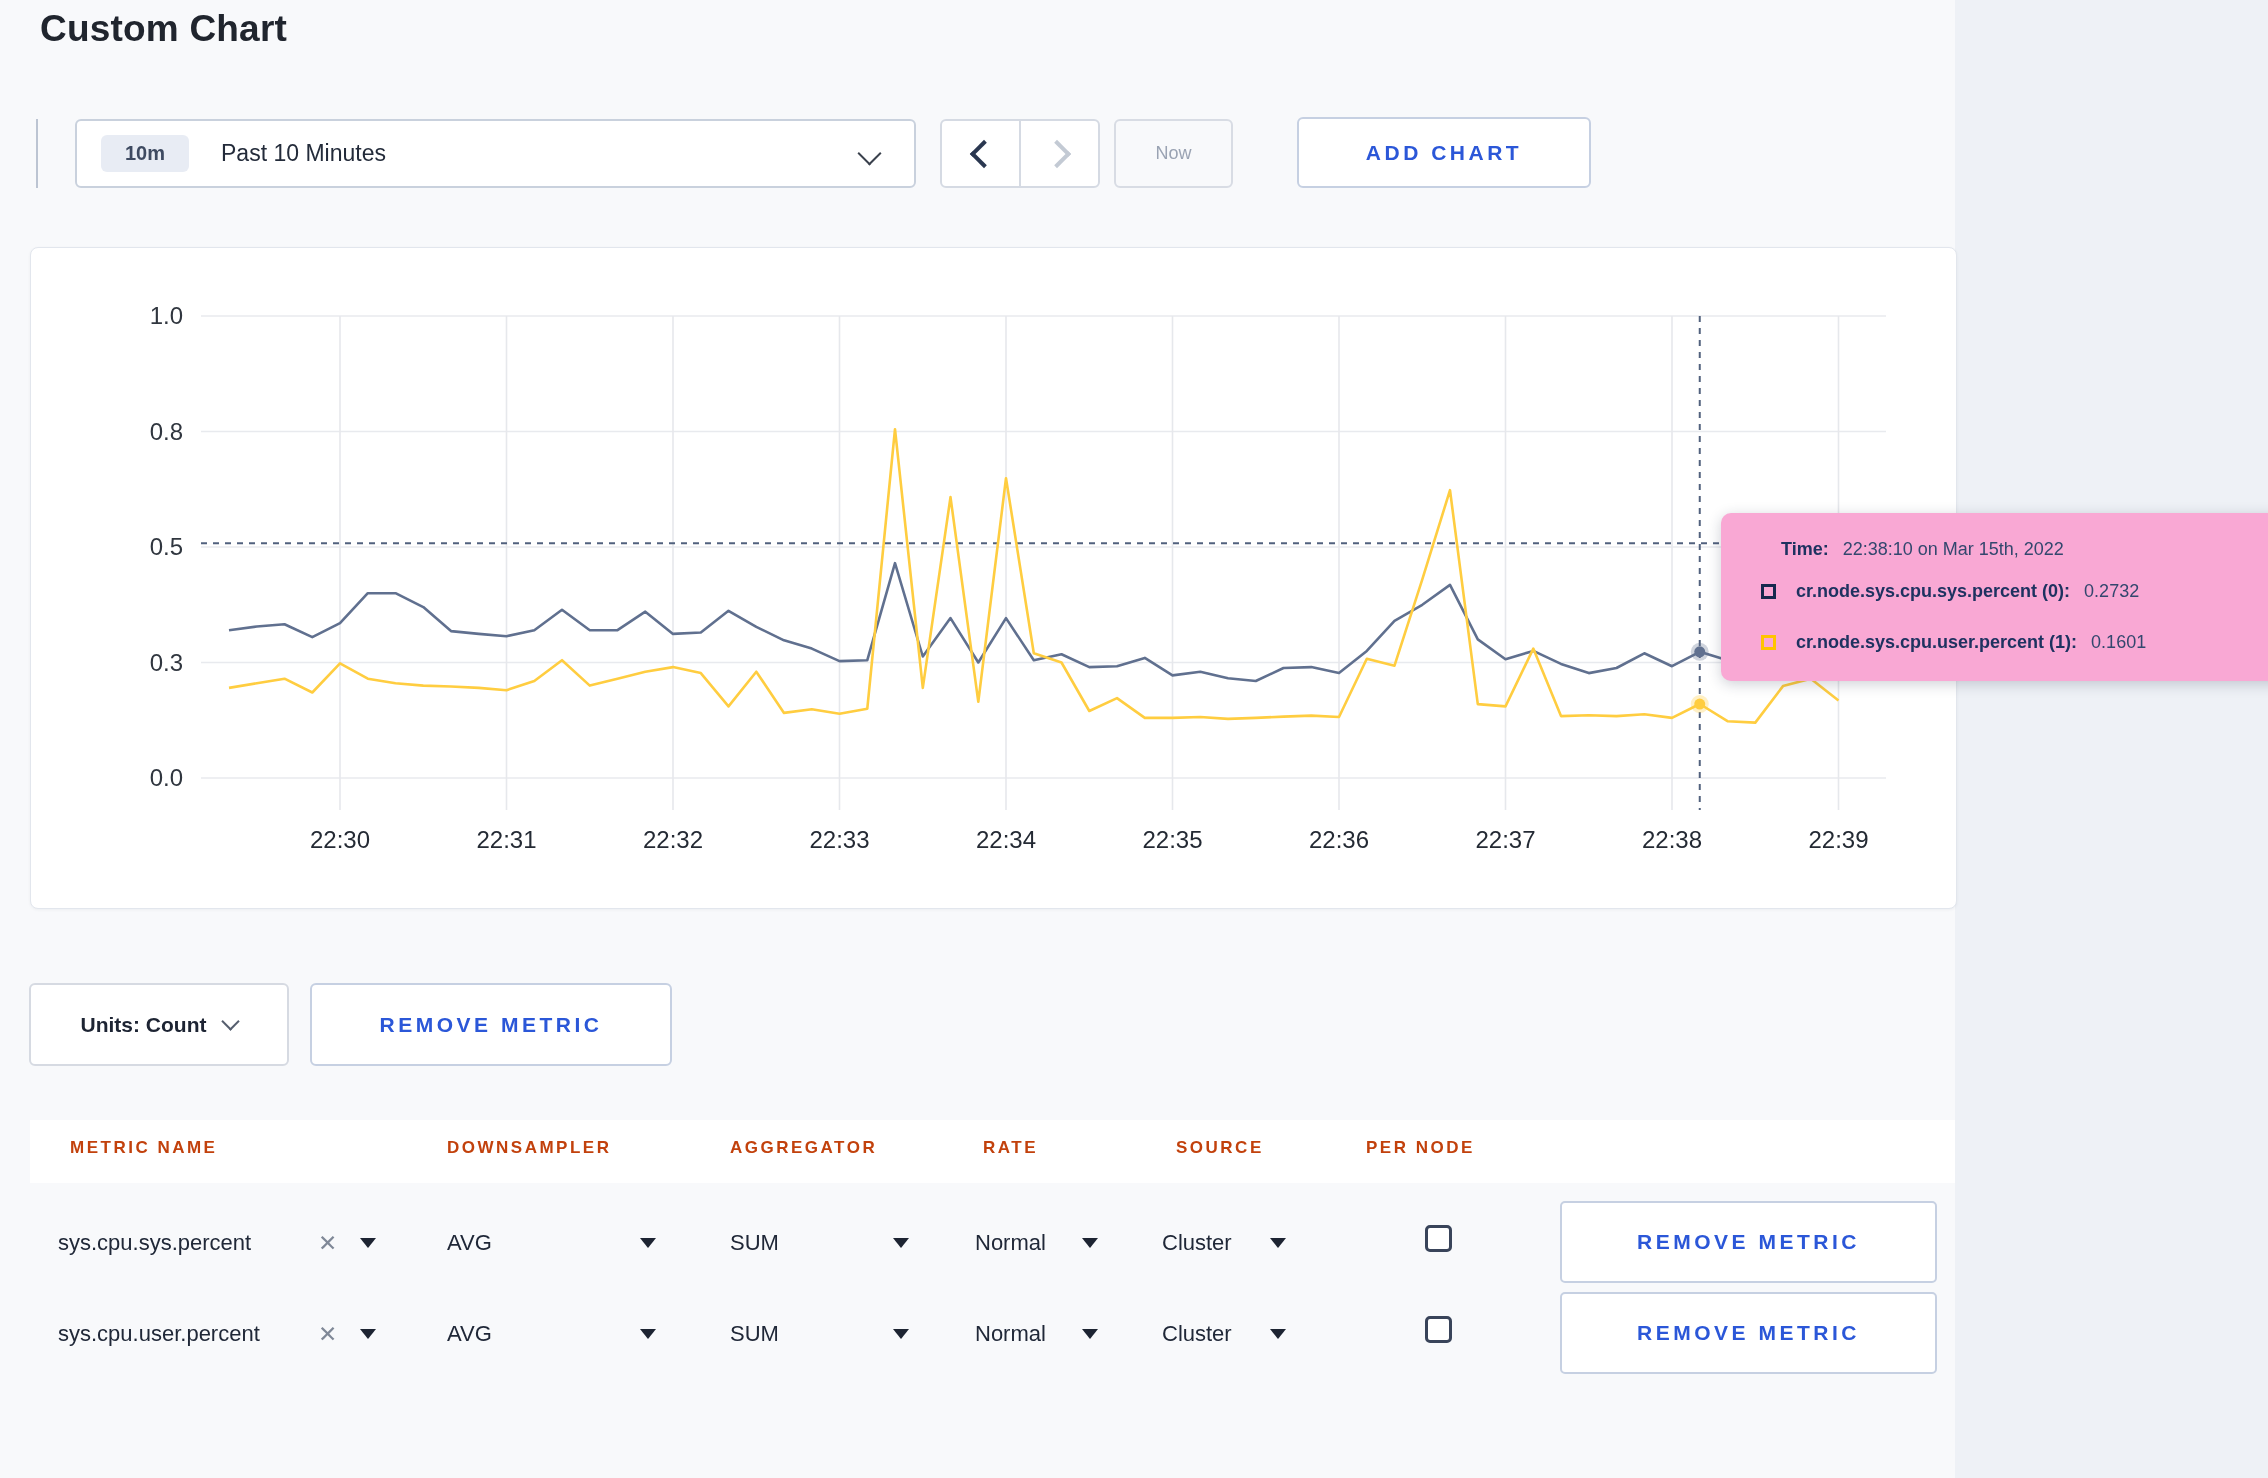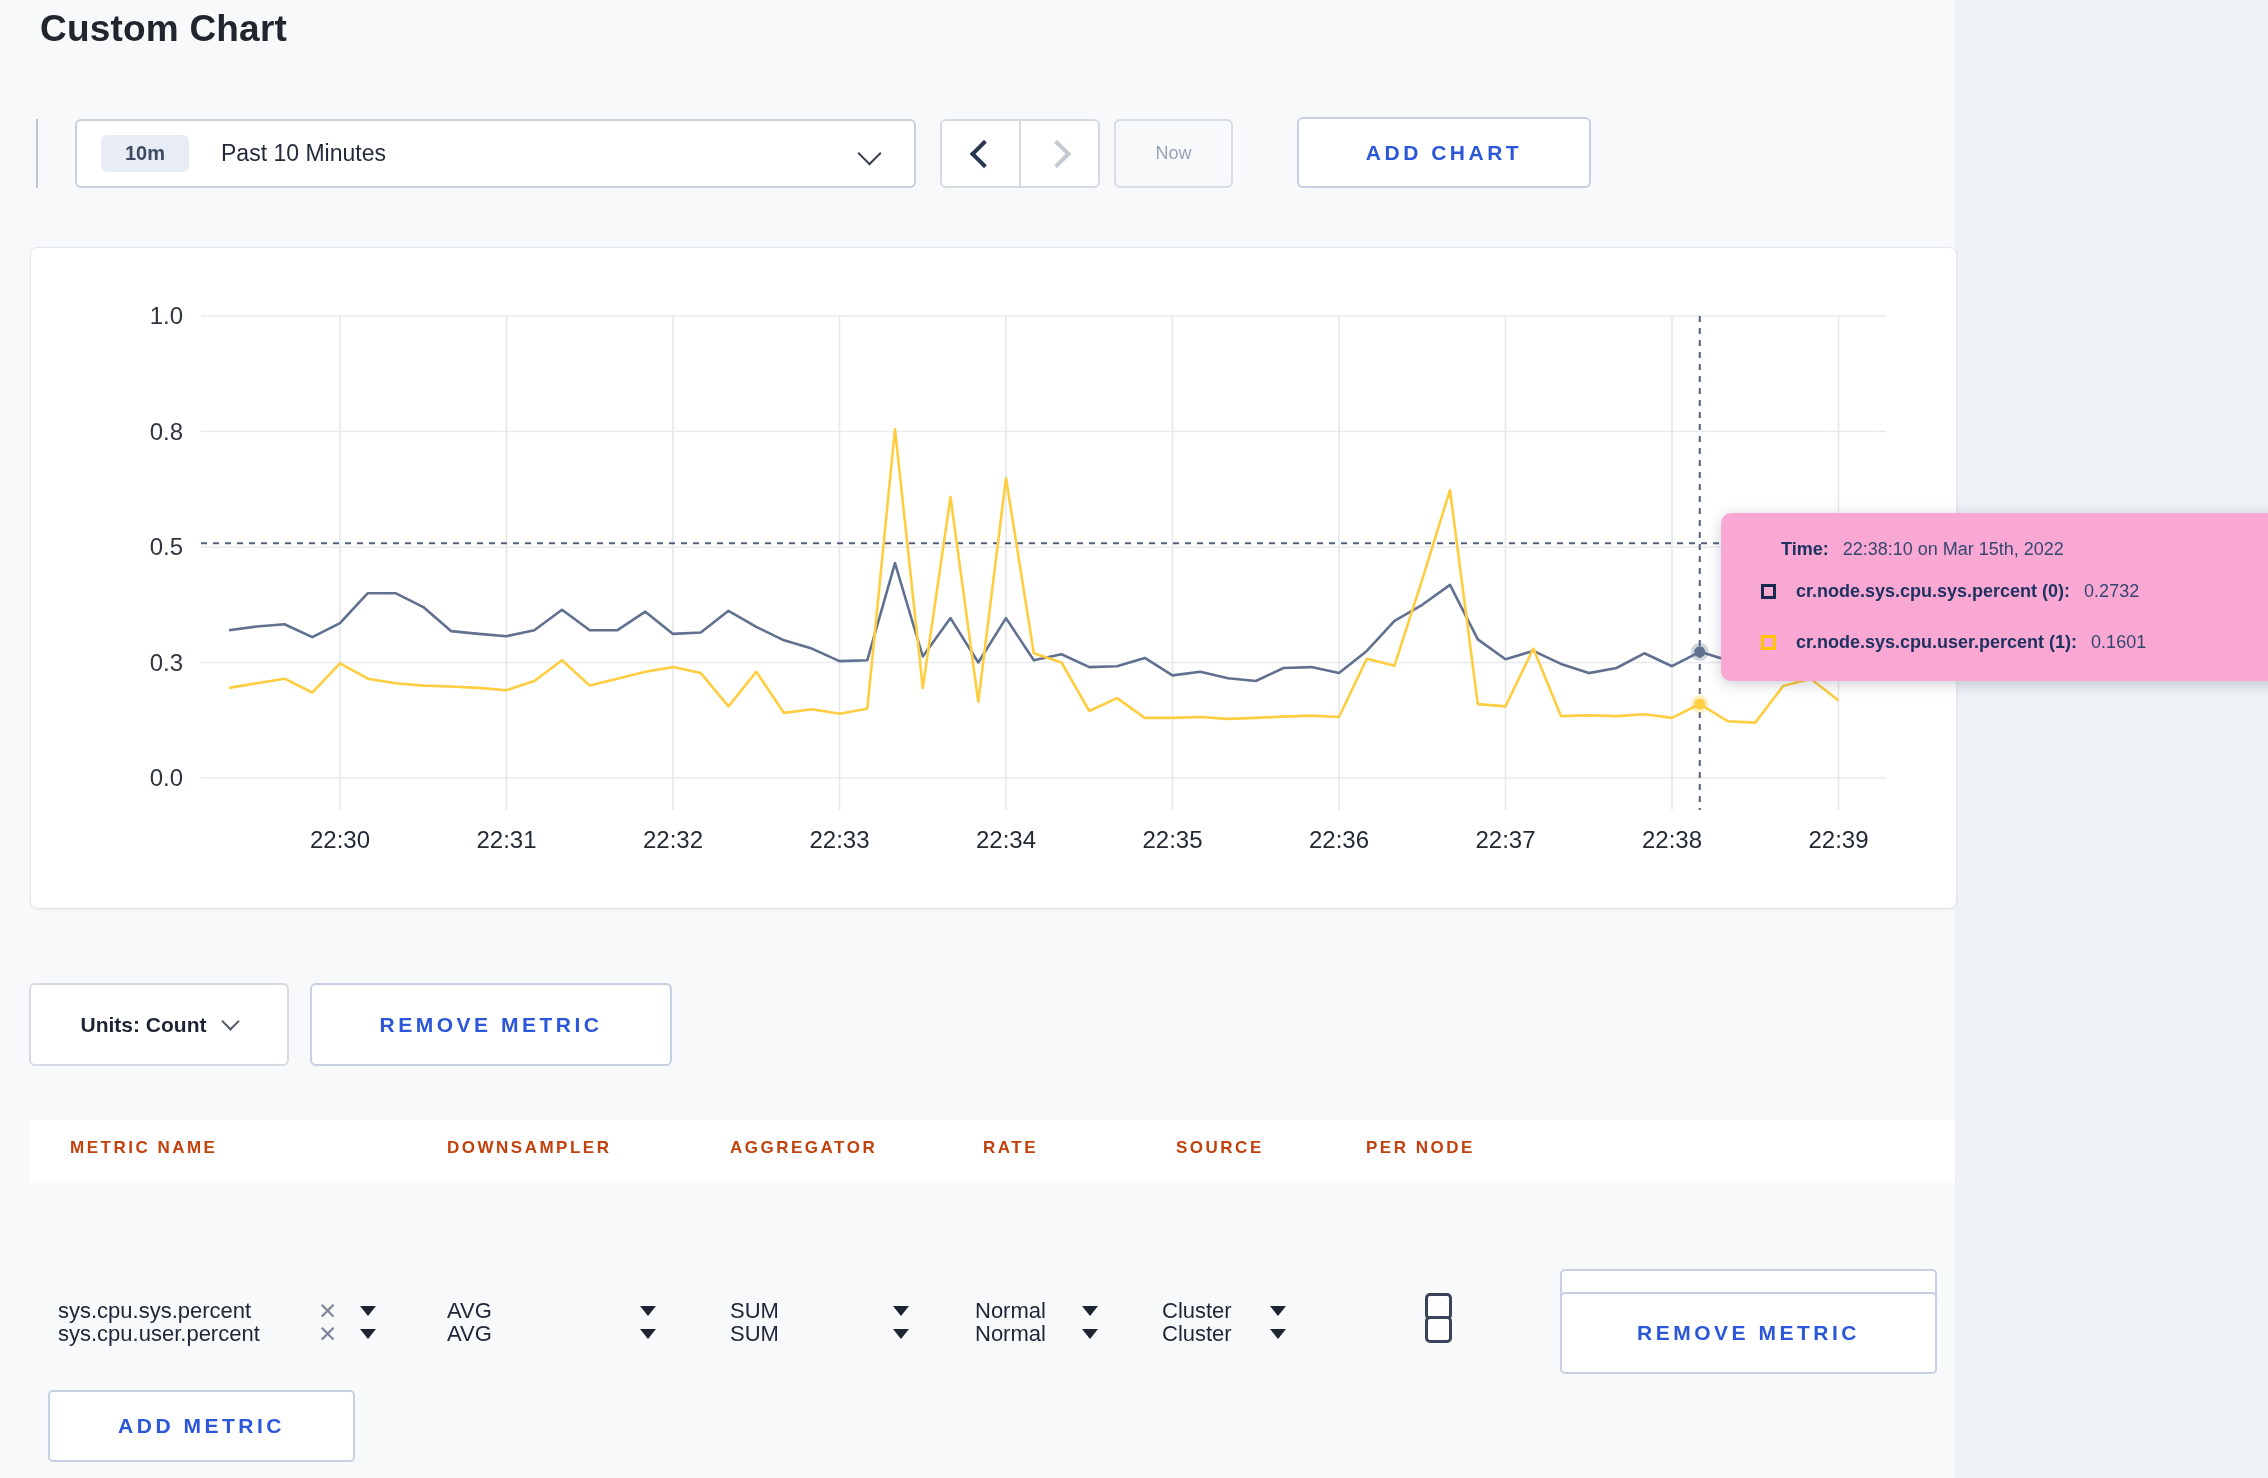--- a/index.html
+++ b/index.html
@@ -154,21 +154,21 @@
 
   <div class="mt-header">
     <span class="mt-h" style="left:40px;">METRIC NAME</span>
     <span class="mt-h" style="left:417px;">DOWNSAMPLER</span>
     <span class="mt-h" style="left:700px;">AGGREGATOR</span>
     <span class="mt-h" style="left:953px;">RATE</span>
     <span class="mt-h" style="left:1146px;">SOURCE</span>
     <span class="mt-h" style="left:1336px;">PER NODE</span>
   </div>
 
-  <div class="mt-row" style="top:1266px;">
+  <div class="mt-row" style="top:1198px;">
     <span class="cell" style="left:28px;">sys.cpu.sys.percent</span>
     <span class="cell xmark" style="left:288px;">✕</span>
     <span class="cell" style="left:330px;">
         <span class="caret"></span>
       </span>
     <span class="cell" style="left:417px;">AVG</span>
     <span class="cell" style="left:610px;">
         <span class="caret"></span>
       </span>
     <span class="cell" style="left:700px;">SUM</span>
@@ -206,14 +206,13 @@
         <span class="caret"></span>
       </span>
     <span class="cell" style="left:1132px;">Cluster</span>
     <span class="cell" style="left:1240px;">
         <span class="caret"></span>
       </span>
     <span class="checkbox" style="left:1395px;"></span>
     <div class="btn-blue remove-metric">REMOVE METRIC</div>
   </div>
 
-  <div class="btn-blue add-metric">ADD METRIC</div>
 </div>
 
 </body></html>

